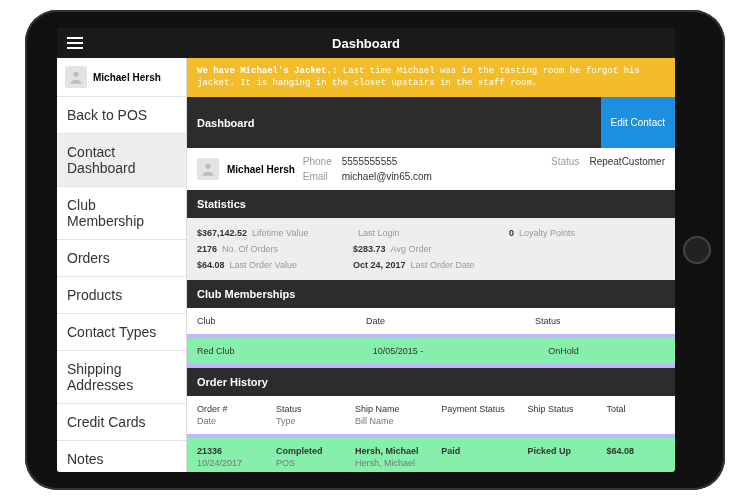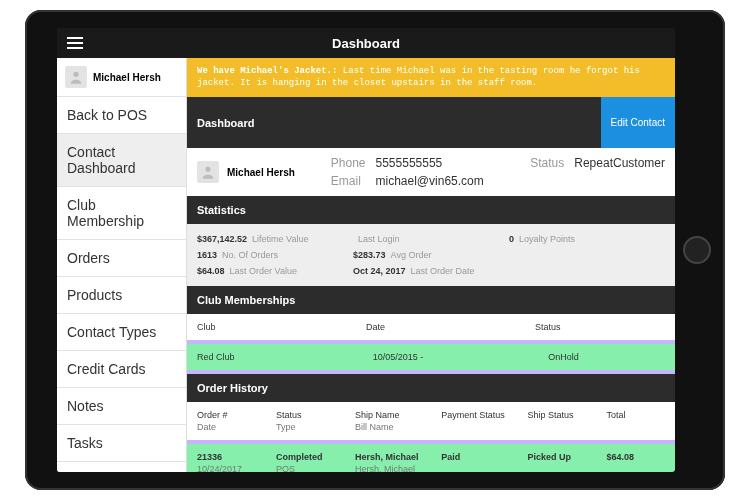--- a/index.html
+++ b/index.html
@@ -10,21 +10,21 @@
     align-items: center;
     justify-content: center;
     width: 750px;
     height: 500px;
     overflow: hidden;
   }
   .tablet {
     width: 700px;
     height: 480px;
     background: #111;
-    border-radius: 16px;
+    border-radius: 32px;
     padding: 18px 50px 18px 32px;
     position: relative;
     box-shadow: inset 0 0 0 2px #333;
   }
   .home-btn {
     position: absolute;
     right: 14px;
     top: 50%;
     transform: translateY(-50%);
     width: 28px;
@@ -143,23 +143,22 @@
     gap: 8px;
     padding: 8px 10px;
     background: #fff;
   }
   .info-cols {
     flex: 1;
     display: grid;
     grid-template-columns: auto auto 1fr auto auto;
     column-gap: 10px;
     row-gap: 4px;
-    font-size: 12px;
-    align-items: center;
-    margin-left: 28px;
+    font-size: 10px;
+    align-items: center;
   }
   .lbl { color: #999; }
   .val { color: #333; font-weight: 500; }
   .stats {
     background: #eee;
     padding: 10px;
     display: grid;
     grid-template-columns: 1fr 1fr 1fr;
     row-gap: 6px;
     font-size: 9px;
@@ -207,20 +206,21 @@
               </svg>
           </div>
           <span style="font-weight:600;font-size:10px;">Michael Hersh</span>
         </div>
         <div class="side-item">Back to POS</div>
         <div class="side-item active">Contact Dashboard</div>
         <div class="side-item">Club Membership</div>
         <div class="side-item">Orders</div>
         <div class="side-item">Products</div>
         <div class="side-item">Contact Types</div>
+        <div class="side-item">Shipping Addresses</div>
         <div class="side-item">Credit Cards</div>
         <div class="side-item">Notes</div>
         <div class="side-item">Tasks</div>
         <div class="side-item">Email</div>
       </div>
 
       <div class="main">
         <div class="alert">
           <b>We have Michael's Jacket.:</b>
           <span>Last time Michael was in the tasting room he forgot his jacket. It is hanging in the closet upstairs in the staff room.</span>
@@ -260,21 +260,21 @@
             </div>
           <div class="stat">
               <span class="num"></span>
               <span class="cap">Last Login</span>
             </div>
           <div class="stat">
               <span class="num">0</span>
               <span class="cap">Loyalty Points</span>
             </div>
           <div class="stat">
-              <span class="num">1613</span>
+              <span class="num">2176</span>
               <span class="cap">No. Of Orders</span>
             </div>
           <div class="stat">
               <span class="num">$283.73</span>
               <span class="cap">Avg Order</span>
             </div>
           <div class="stat"></div>
           <div class="stat">
               <span class="num">$64.08</span>
               <span class="cap">Last Order Value</span>

